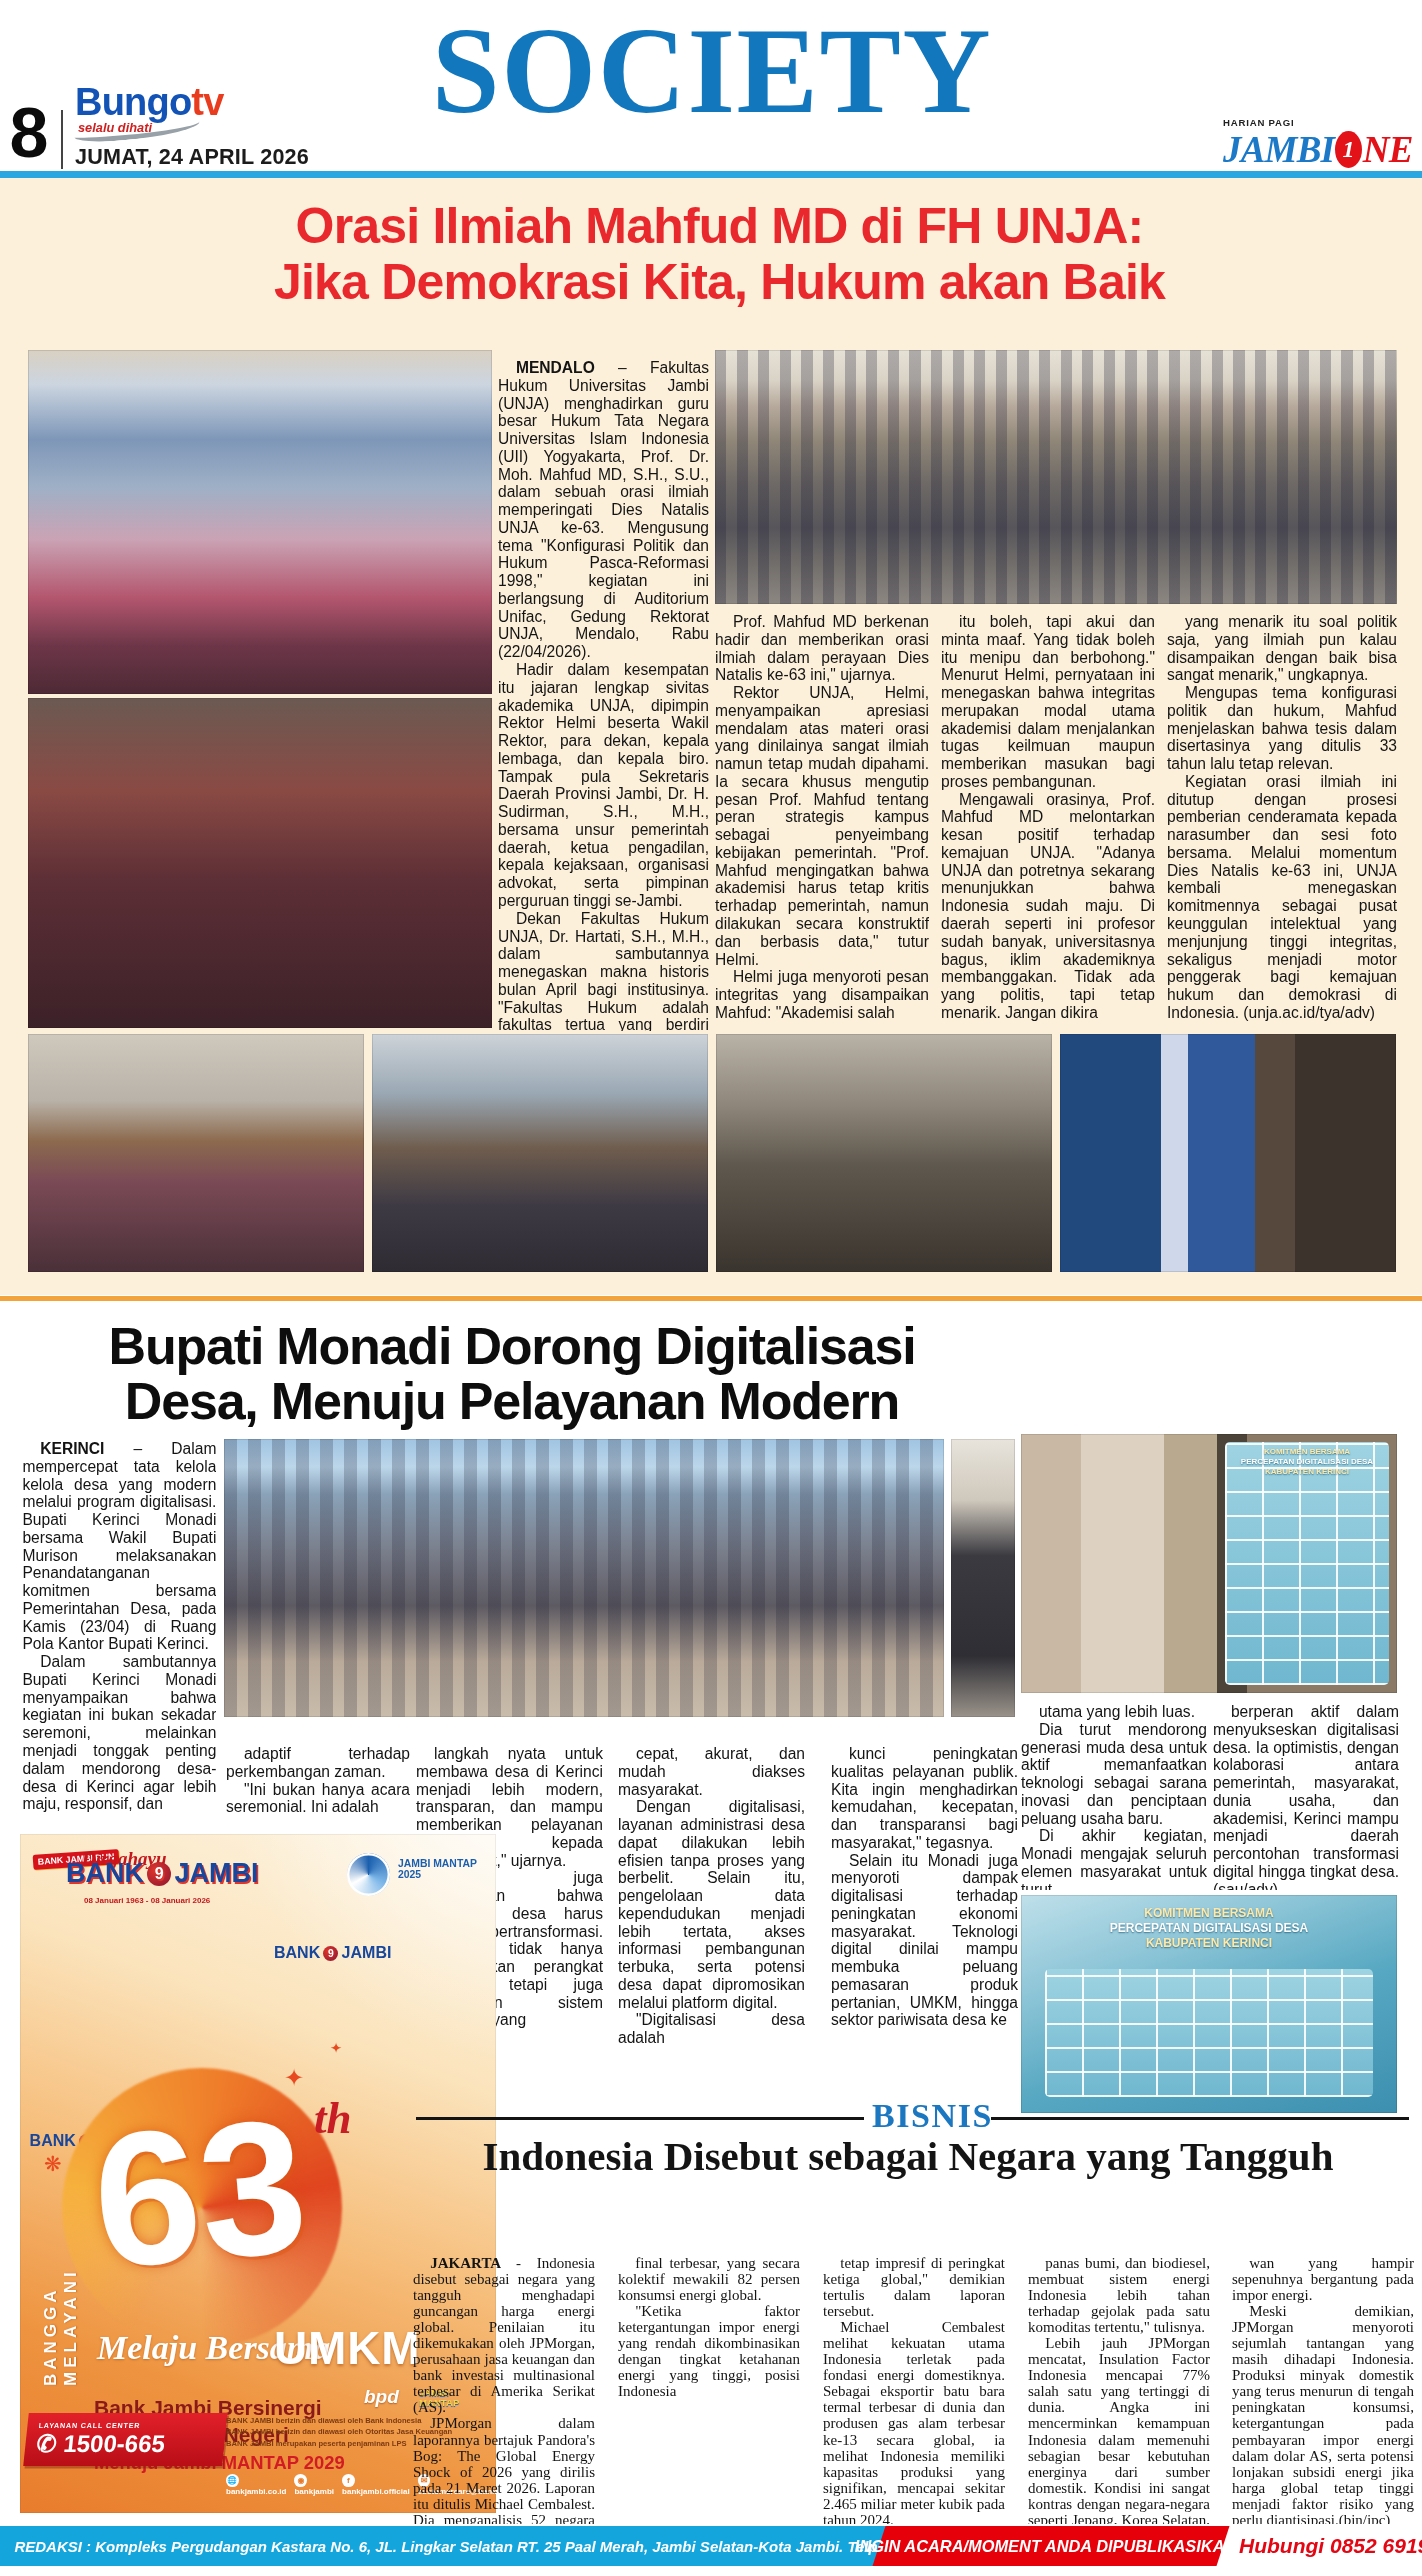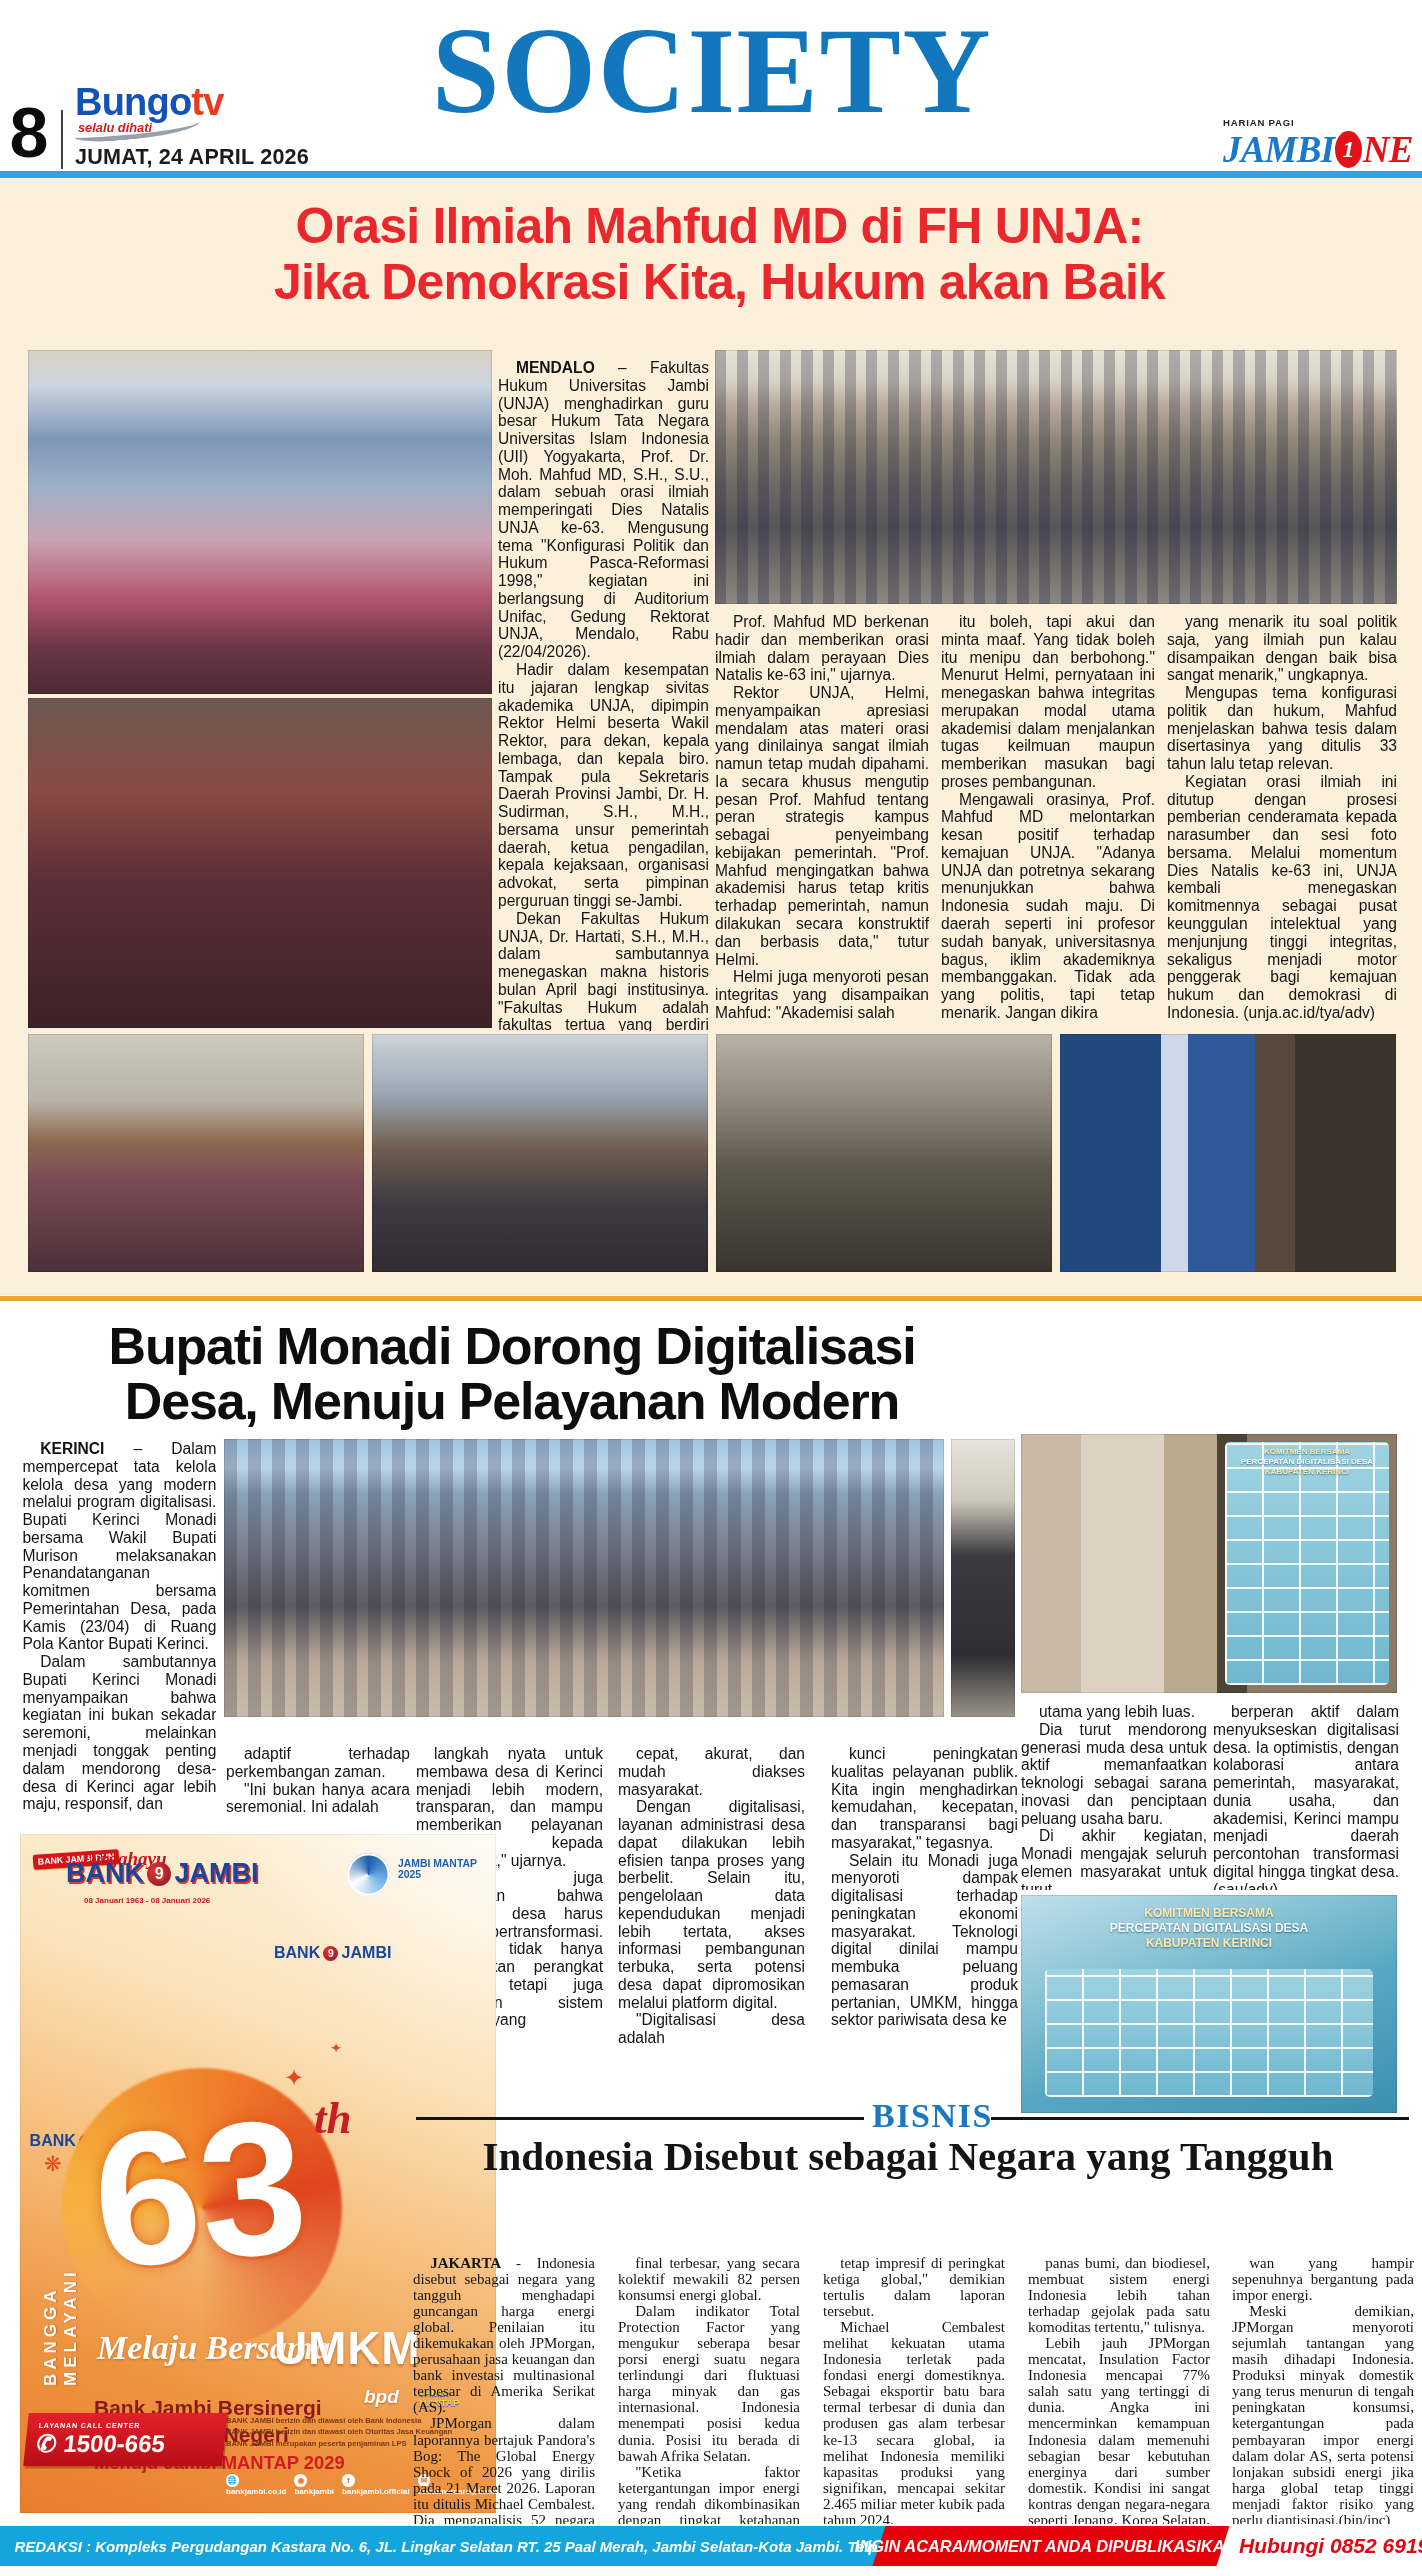--- a/index.html
+++ b/index.html
@@ -292,21 +292,20 @@
   <div class="abs bishead" style="left:400px;top:2132px;width:1016px;">
     <div>Indonesia Disebut sebagai Negara yang Tangguh</div>
   </div>
 
   <div class="abs col serifcol" style="left:413px;top:2255px;width:182px;height:269px;">
       <p><b>JAKARTA </b>- Indonesia disebut sebagai negara yang tangguh menghadapi guncangan harga energi global. Penilaian itu dikemukakan oleh JPMorgan, perusahaan jasa keuangan dan bank investasi multinasional terbesar di Amerika Serikat (AS).</p>
       <p>JPMorgan dalam laporannya bertajuk Pandora's Bog: The Global Energy Shock of 2026 yang dirilis pada 21 Maret 2026. Laporan itu ditulis Michael Cembalest. Dia menganalisis 52 negara dengan konsumsi energi</p>
     </div>
   <div class="abs col serifcol" style="left:618px;top:2255px;width:182px;height:269px;">
       <p>final terbesar, yang secara kolektif mewakili 82 persen konsumsi energi global.</p>
-      <p>Dalam indikator Total Protection Factor yang mengukur seberapa besar porsi energi suatu negara terlindungi dari fluktuasi harga minyak dan gas internasional. Indonesia menempati posisi kedua dunia. Posisi itu berada di bawah Afrika Selatan.</p>
       <p>"Ketika faktor ketergantungan impor energi yang rendah dikombinasikan dengan tingkat ketahanan energi yang tinggi, posisi Indonesia</p>
     </div>
   <div class="abs col serifcol" style="left:823px;top:2255px;width:182px;height:269px;">
       <p>tetap impresif di peringkat ketiga global," demikian tertulis dalam laporan tersebut.</p>
       <p>Michael Cembalest melihat kekuatan utama Indonesia terletak pada fondasi energi domestiknya. Sebagai eksportir batu bara termal terbesar di dunia dan produsen gas alam terbesar ke-13 secara global, ia melihat Indonesia memiliki kapasitas produksi yang signifikan, mencapai sekitar 2.465 miliar meter kubik pada tahun 2024.</p>
     </div>
   <div class="abs col serifcol" style="left:1028px;top:2255px;width:182px;height:269px;">
       <p>panas bumi, dan biodiesel, membuat sistem energi Indonesia lebih tahan terhadap gejolak pada satu komoditas tertentu," tulisnya.</p>
       <p>Lebih jauh JPMorgan mencatat, Insulation Factor Indonesia mencapai 77% salah satu yang tertinggi di dunia. Angka ini mencerminkan kemampuan Indonesia dalam memenuhi sebagian besar kebutuhan energinya dari sumber domestik. Kondisi ini sangat kontras dengan negara-negara seperti Jepang, Korea Selatan, Singapura, dan Tai-</p>
     </div>

